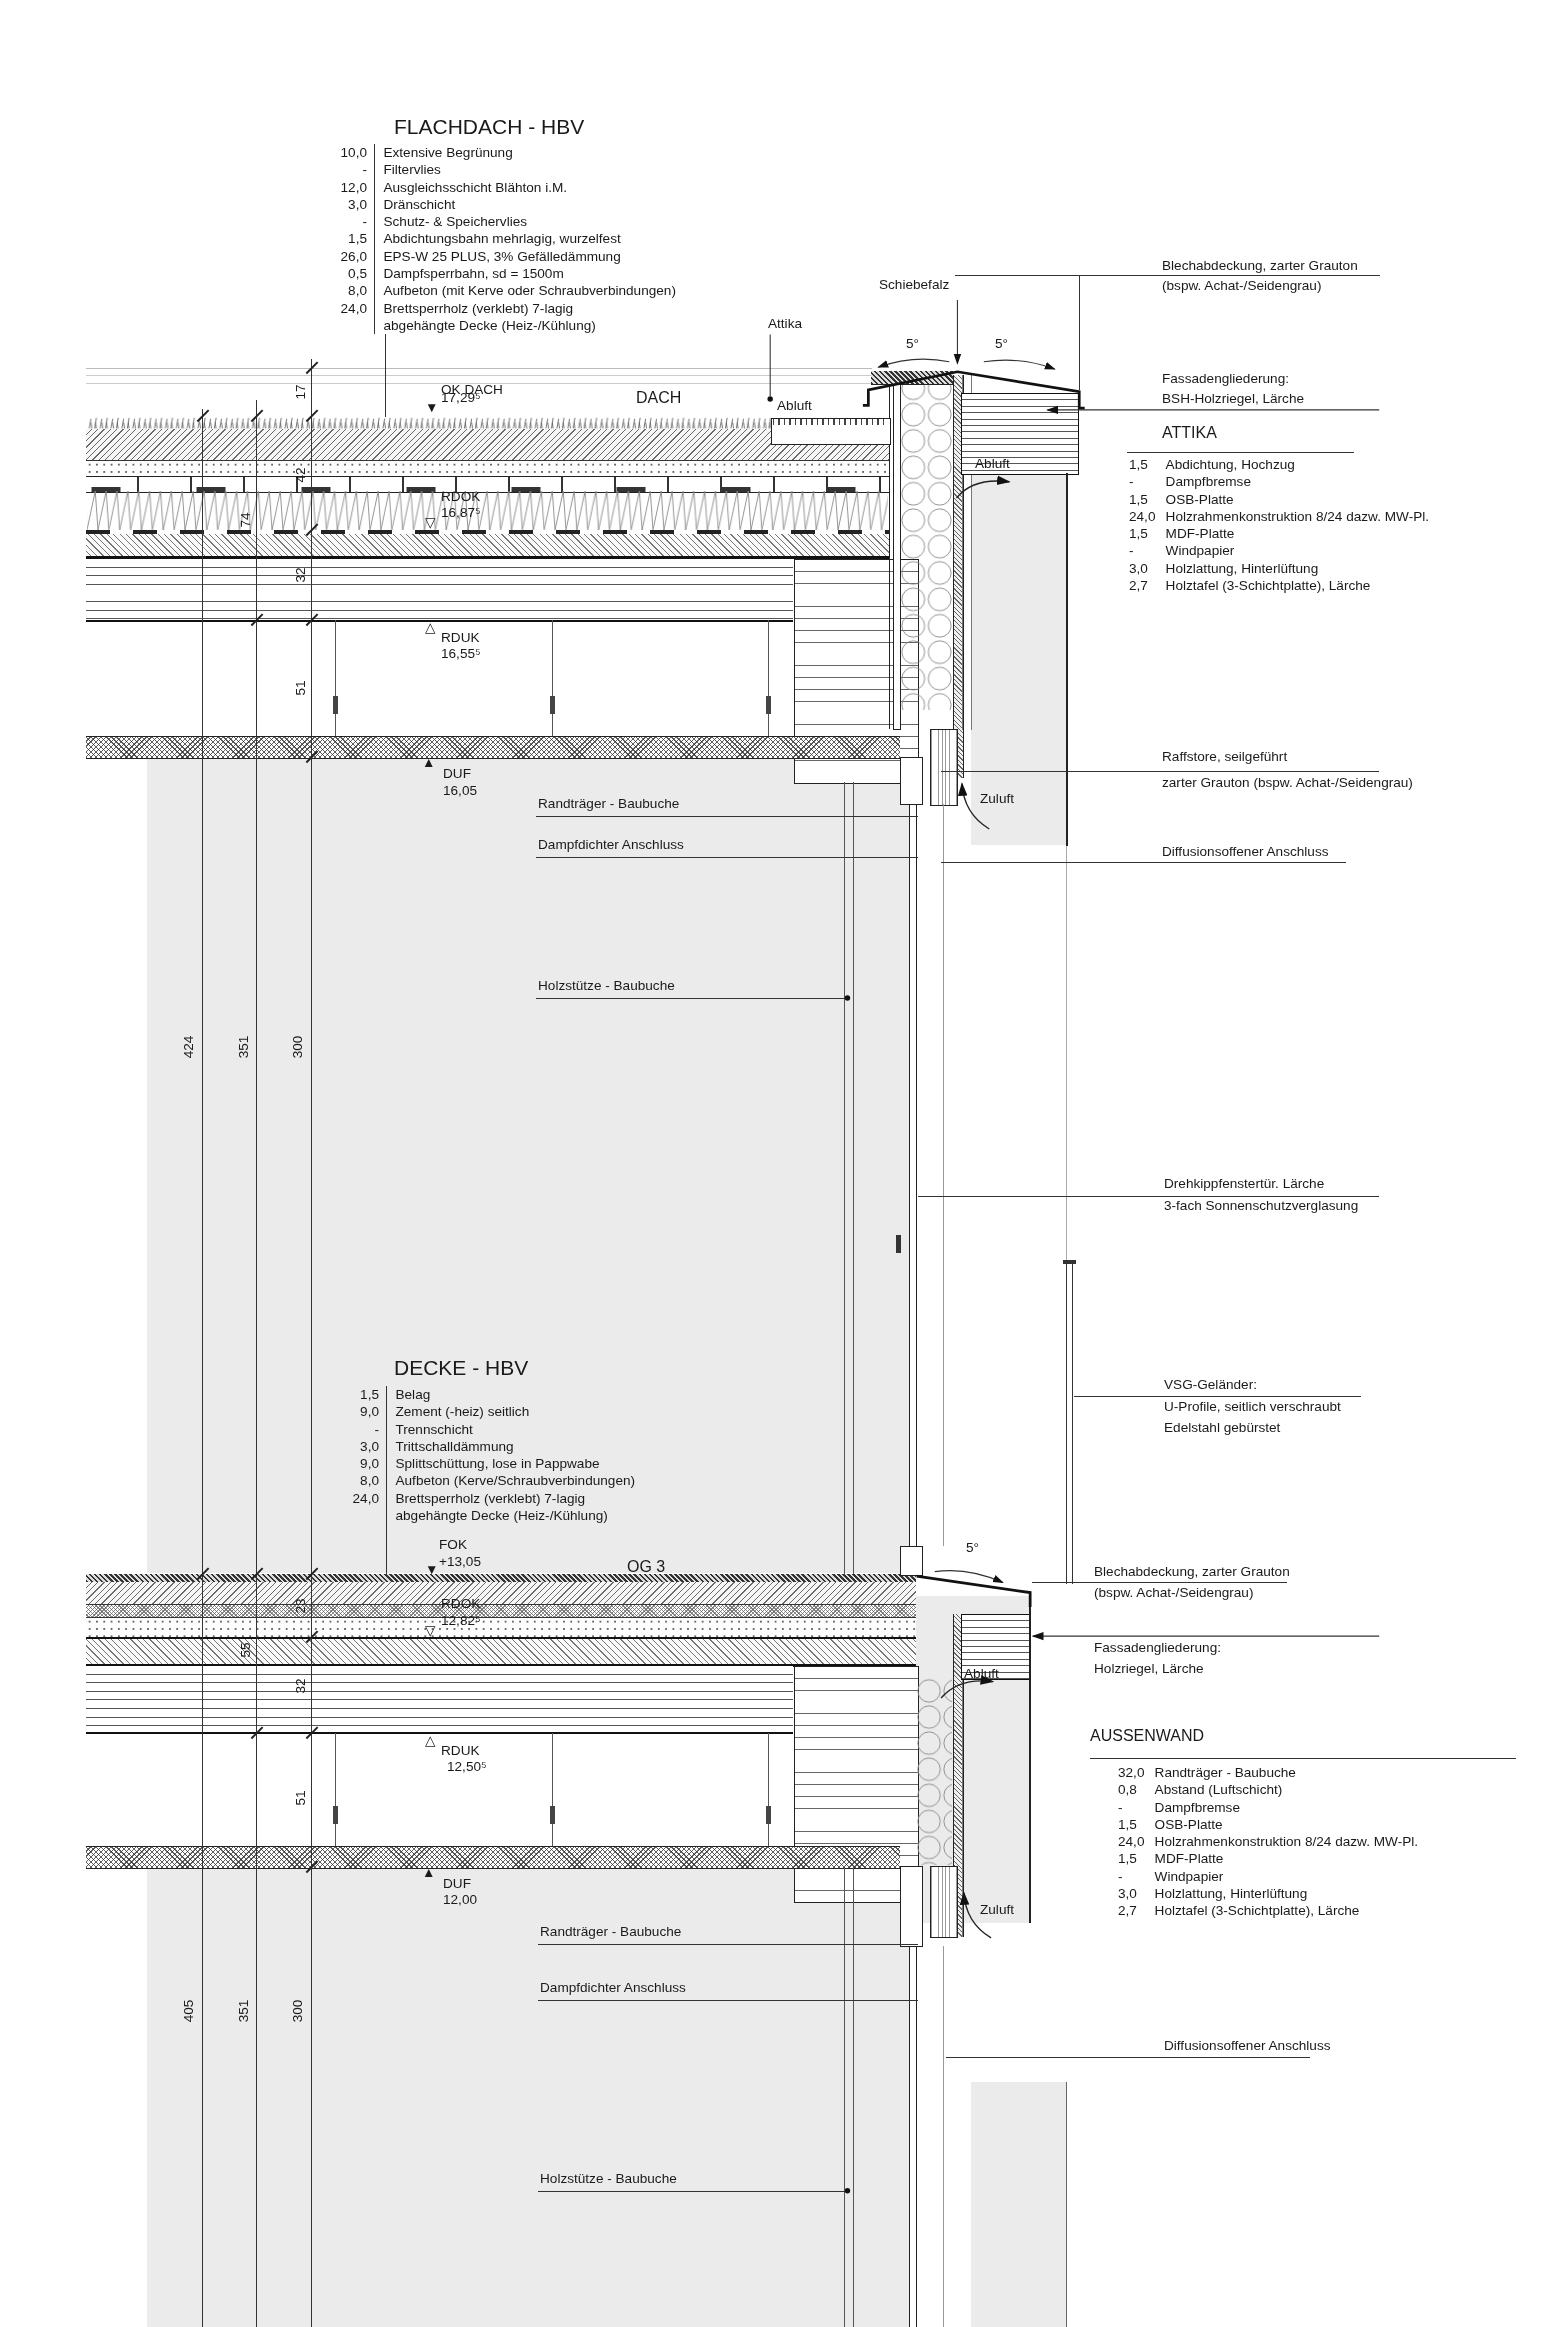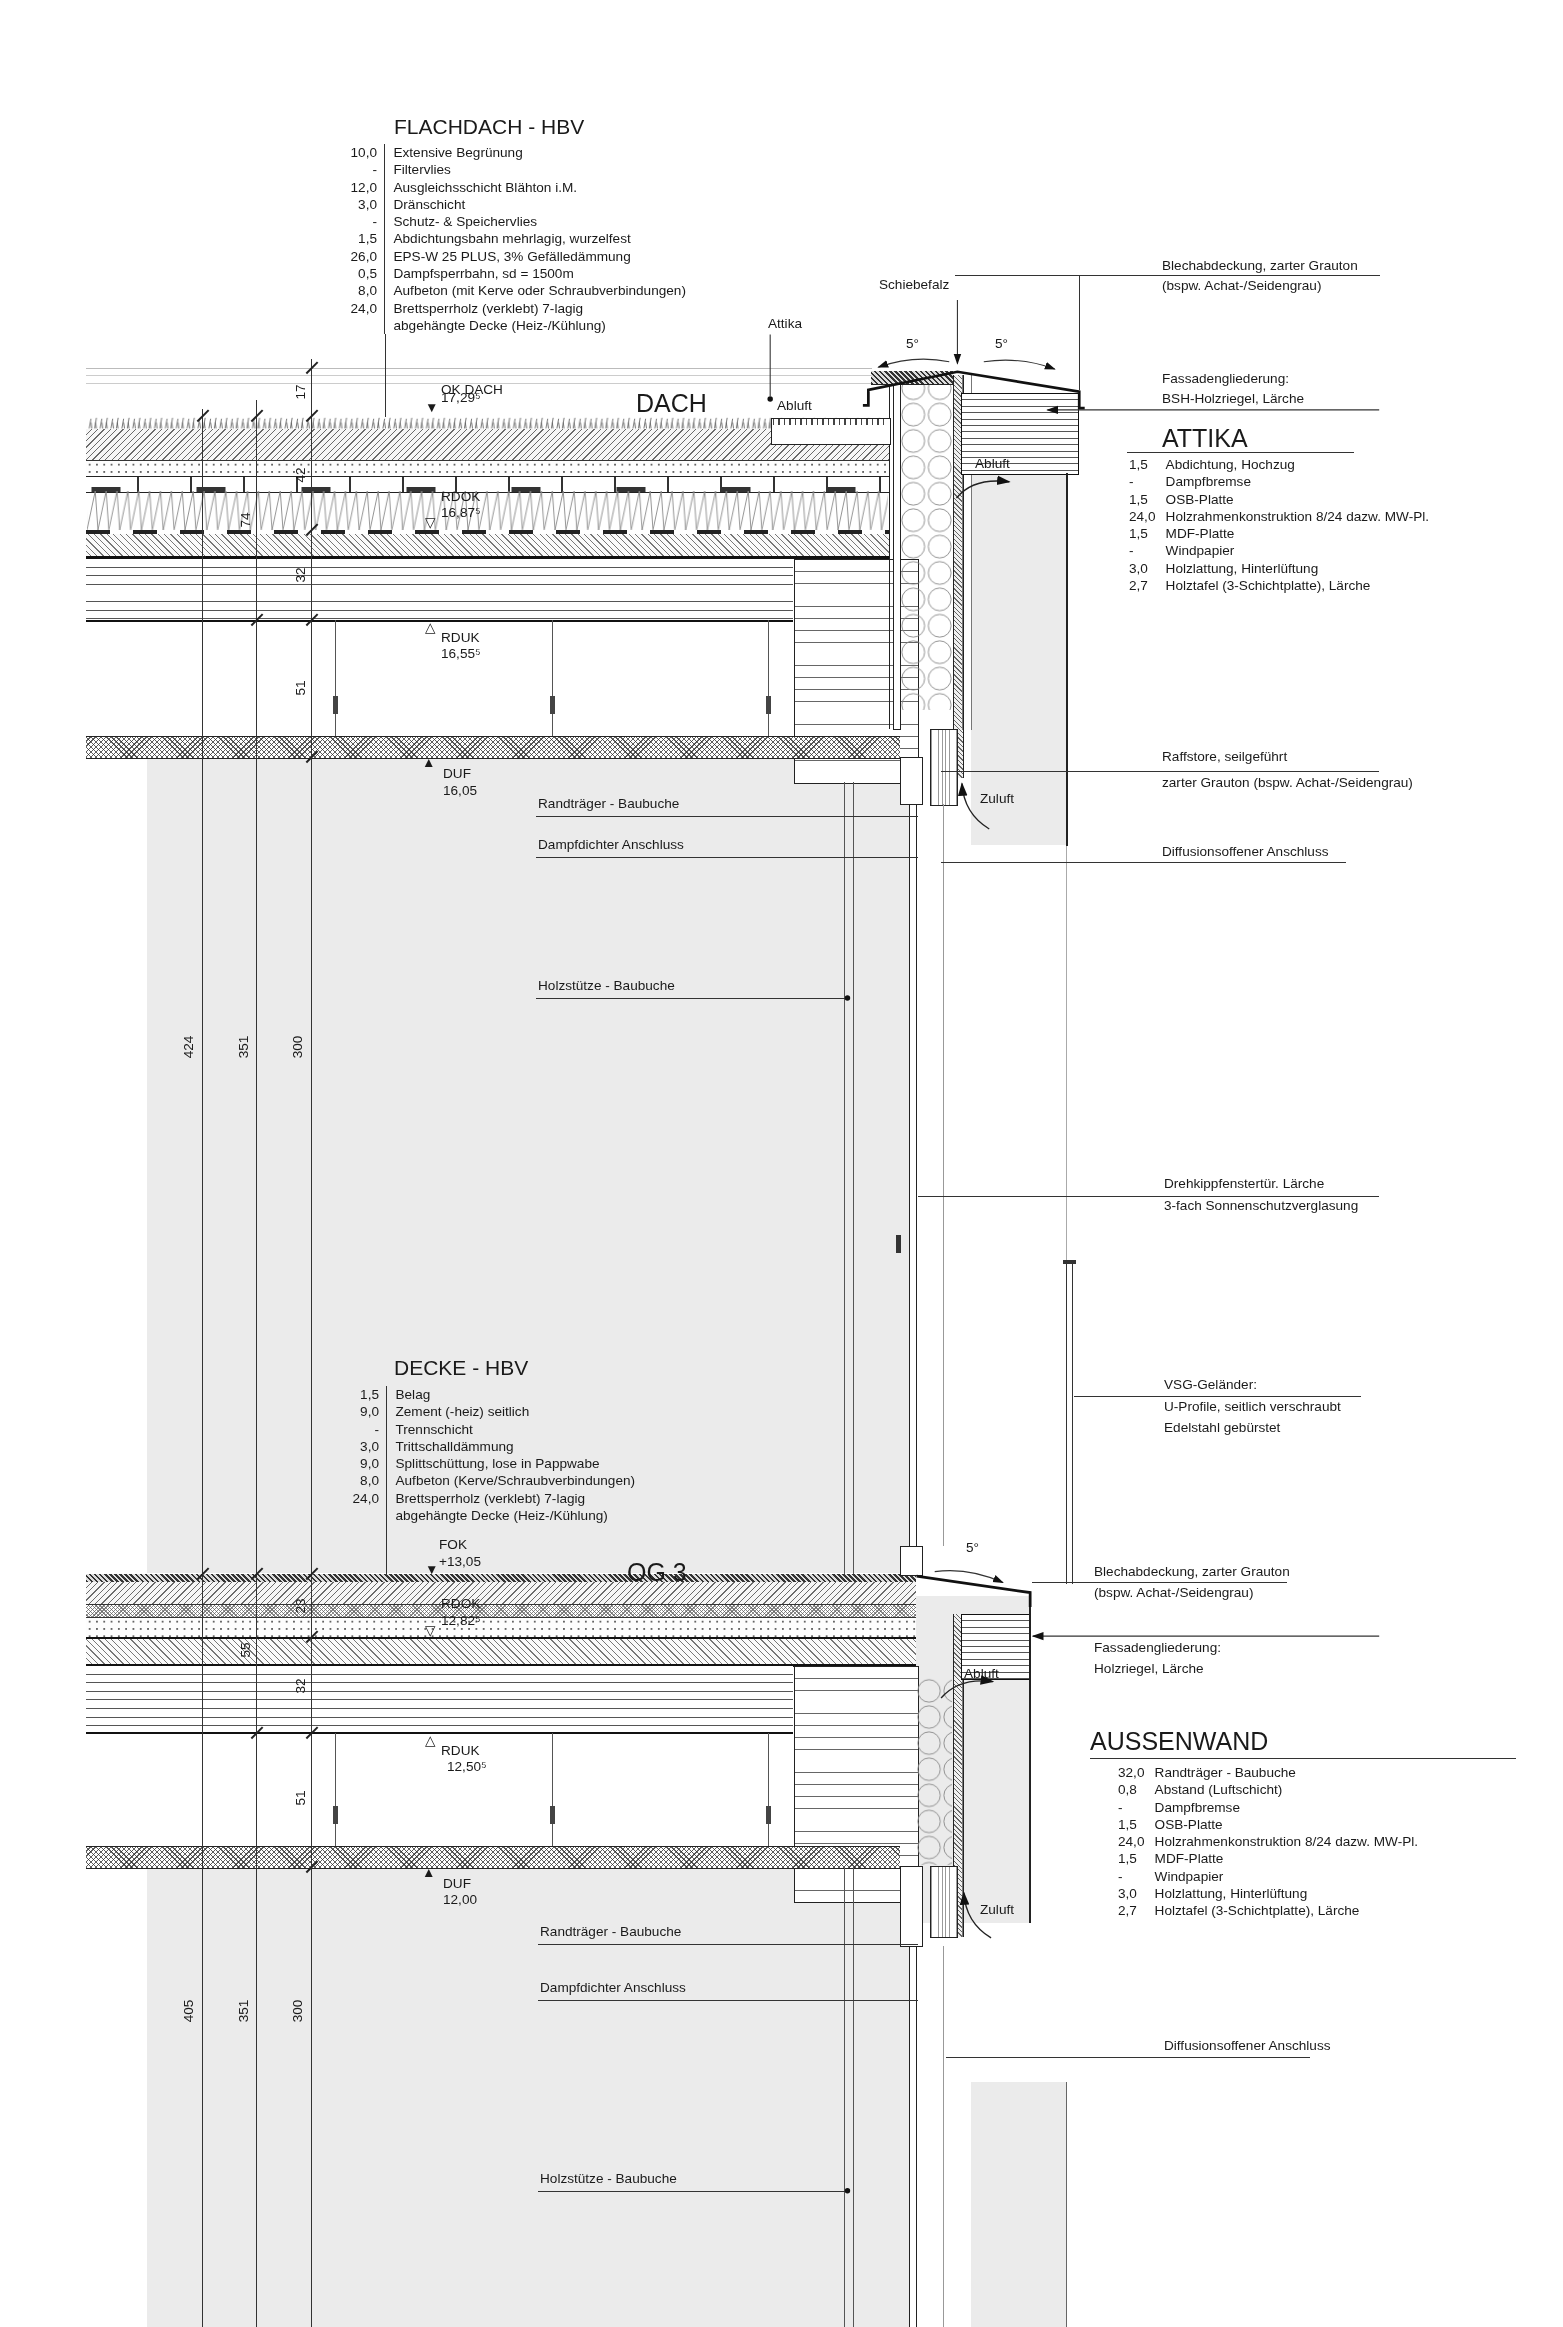--- a/index.html
+++ b/index.html
@@ -1,20 +1,20 @@
 <!DOCTYPE html>
 <html style="font-size:14.5px"><head>
 <meta charset="utf-8">
 <style>
   html,body{margin:0;padding:0;background:#fff}
   #canvas{position:relative;width:1516px;height:2327px;background:#fff;overflow:hidden;
           font-family:"Liberation Sans",sans-serif;color:#1a1a1a}
   .abs{position:absolute}
   .t{position:absolute;font-size:13.6px;line-height:1.15;white-space:nowrap;color:#1a1a1a}
-  .big{font-size:25px}
+  .big{font-size:16px}
   .ttl{font-size:21px}
   .vline{position:absolute;background:#222}
   .hline{position:absolute;background:#222}
   .lead{position:absolute;height:1.2px;background:#333}
   .gray{position:absolute;background:#ebebeb}
   .tick{position:absolute;width:15.5px;height:1.8px;background:#222;transform:rotate(-45deg)}
   .dim{position:absolute;font-size:13.6px;transform:translate(-50%,-50%) rotate(-90deg);white-space:nowrap}
   .mk{position:absolute;font-size:13.6px;line-height:1}
   .h-sub{background:repeating-linear-gradient(135deg,#f6f6f6 0 3.6px,#6a6a6a 3.6px 4.5px)}
   .h-dots{background-color:#fdfdfd;background-image:radial-gradient(#666 0.9px,transparent 1.2px);background-size:7.3px 7.3px;border-top:0.9px solid #333}
@@ -197,21 +197,21 @@
   <div class="dim" style="left:297px;top:1047px">300</div>
   <div class="dim" style="left:300px;top:1606px">23</div>
   <div class="dim" style="left:300px;top:1686px">32</div>
   <div class="dim" style="left:300px;top:1798px">51</div>
   <div class="dim" style="left:245px;top:1650px">55</div>
   <div class="dim" style="left:188px;top:2011px">405</div>
   <div class="dim" style="left:243px;top:2011px">351</div>
   <div class="dim" style="left:297px;top:2011px">300</div>
 
   <div class="t ttl" style="left:394px;top:115px">FLACHDACH - HBV</div>
-  <div class="spec" style="left:309px;top:144px">
+  <div class="spec" style="left:299px;top:144px">
       <div class="row">
         <span class="cell-d">10,0</span>
         <span class="cell-t">Extensive Begrünung</span>
       </div>
       <div class="row">
         <span class="cell-d">-</span>
         <span class="cell-t">Filtervlies</span>
       </div>
       <div class="row">
         <span class="cell-d">12,0</span>

